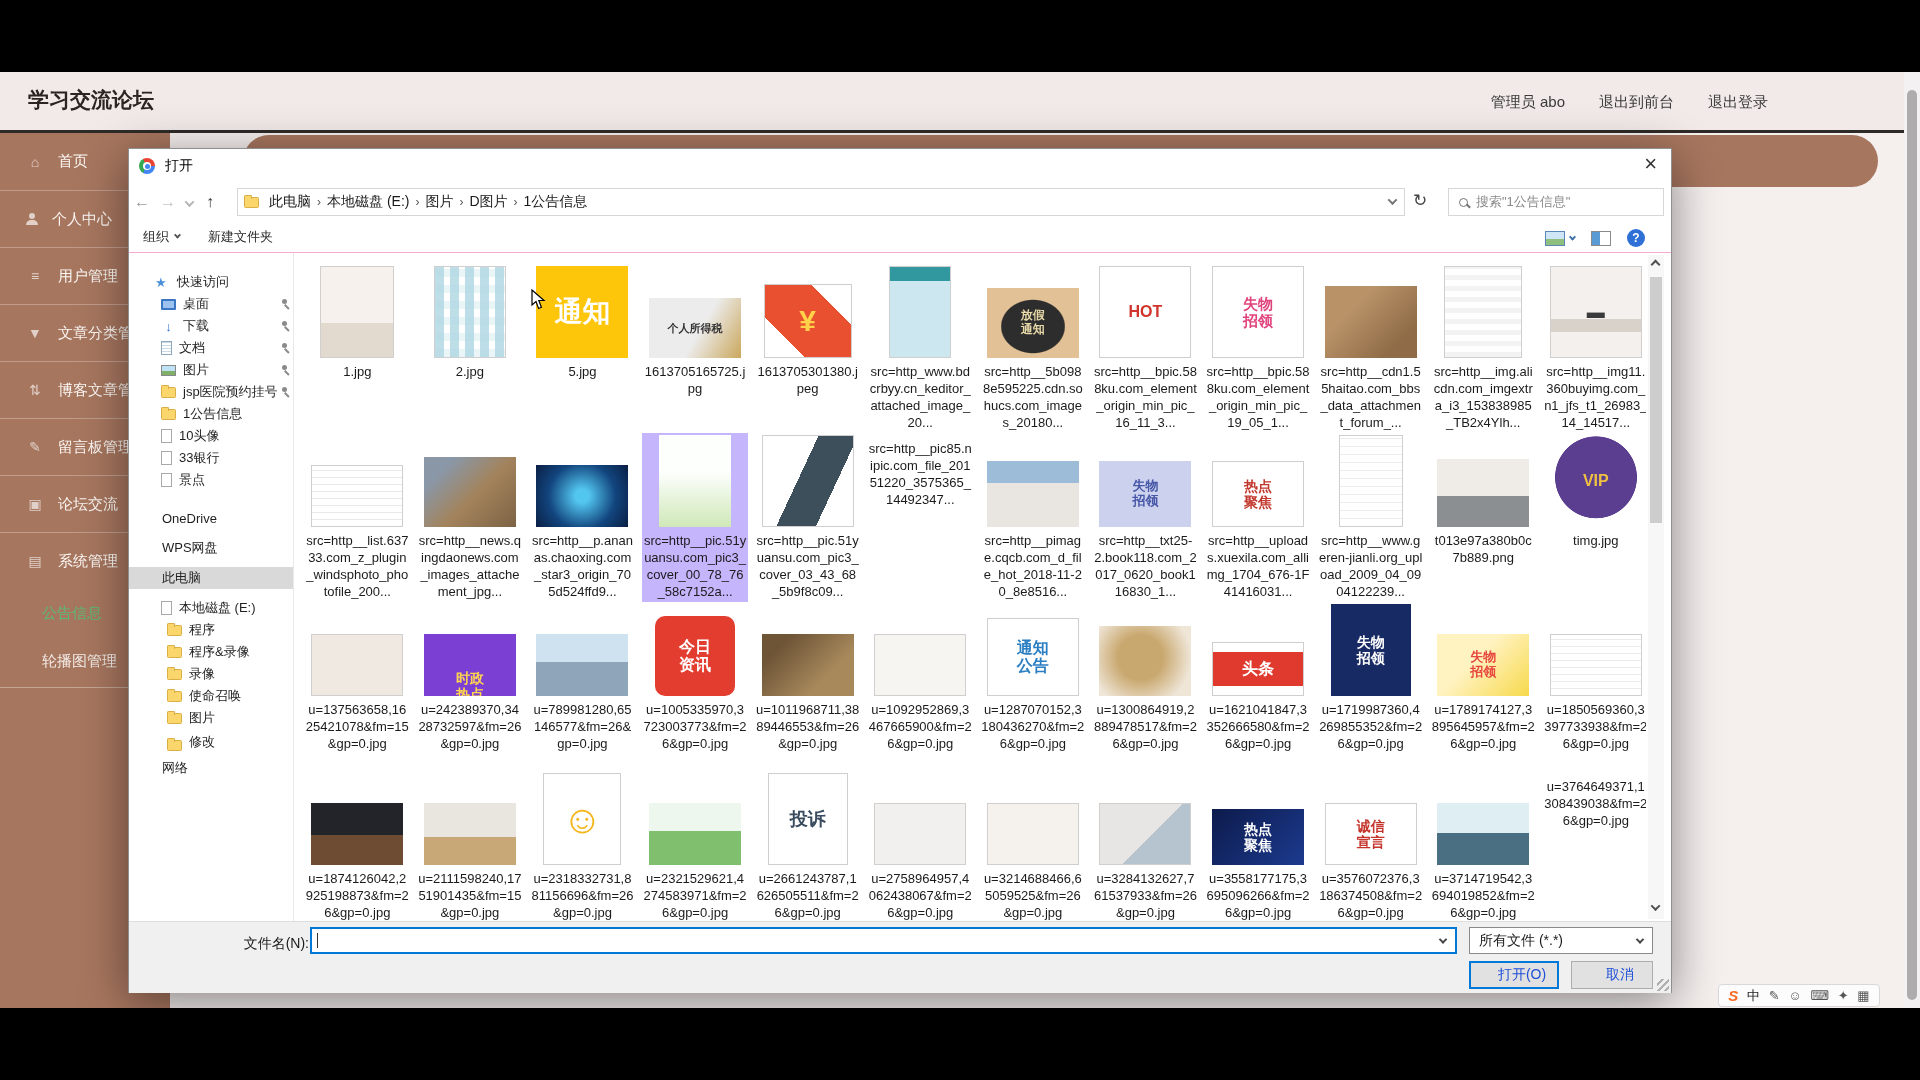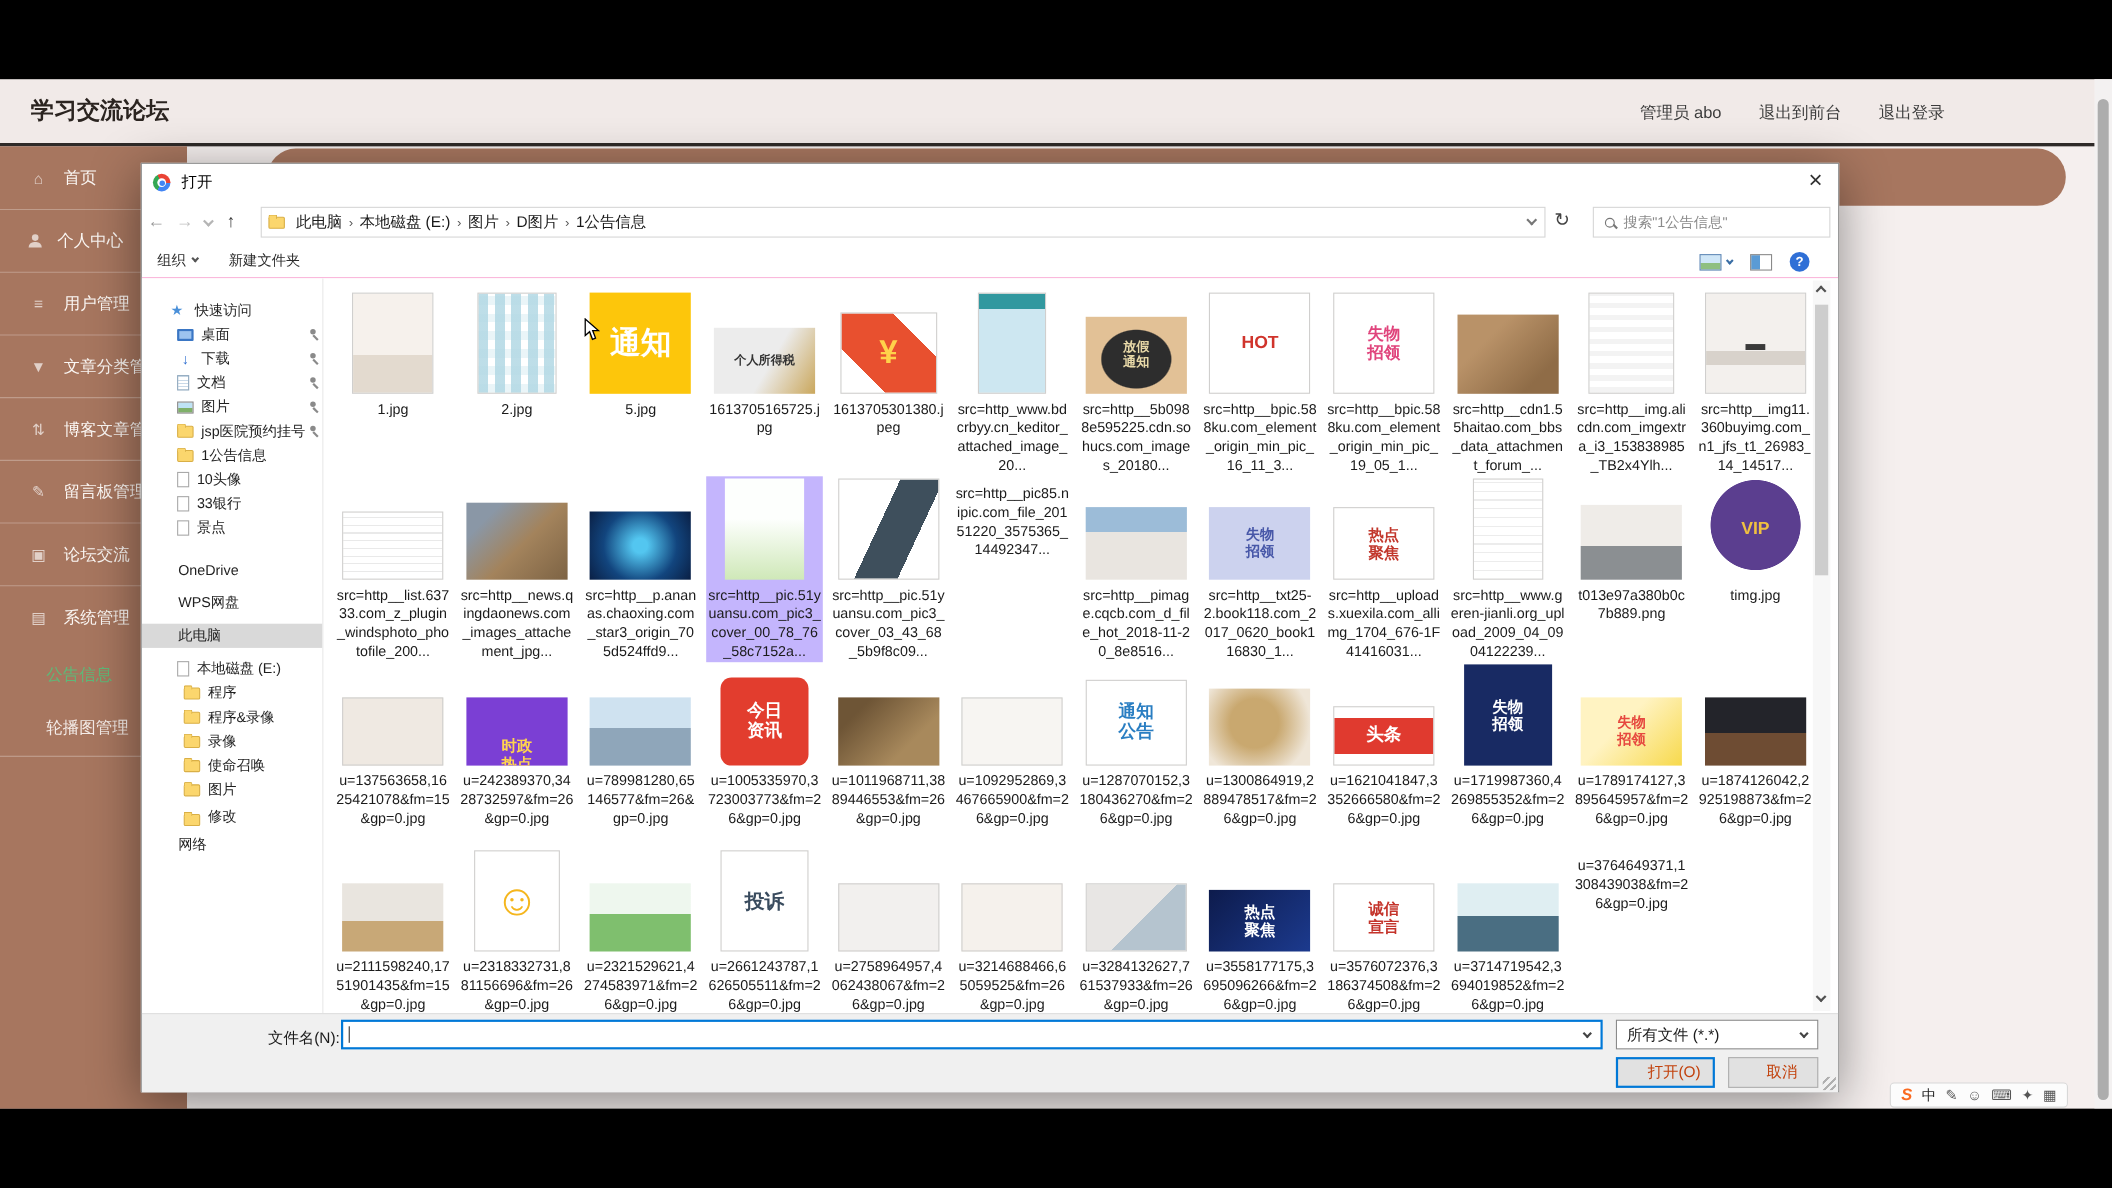--- a/index.html
+++ b/index.html
@@ -108,21 +108,21 @@
   .ls-arrow { position:absolute; left:4px; }
 
   #d-footer { position:absolute; left:0; top:772px; width:100%; height:72px; background:#f0f0f0; border-top:1px solid #dedede; }
   #fn-label { position:absolute; left:40px; top:13px; width:140px; text-align:right; font-size:14px; color:#1a1a1a; }
   #fn-input { position:absolute; left:181px; top:5px; width:1147px; height:27px; background:#fff; border:2px solid #0078d7; }
   #fn-caret { position:absolute; left:5px; top:4px; width:1px; height:15px; background:#333; }
   #fn-combo { position:absolute; right:0; top:0; width:24px; height:100%; display:flex; align-items:center; justify-content:center; }
   #ft-select { position:absolute; left:1340px; top:5px; width:184px; height:27px; background:#fff; border:1px solid #8a8a8a;
     font-size:14px; color:#1a1a1a; display:flex; align-items:center; padding-left:9px; cursor:pointer; }
   #ft-chev { position:absolute; right:9px; top:10px; }
-  .d-btn { position:absolute; top:39px; height:28px; font-size:14px; color:#c2410c; background:#e1e1e1;
+  .d-btn { position:absolute; top:39px; height:28px; font-size:14px; color:#1d4ed8; background:#e1e1e1;
     display:flex; align-items:center; justify-content:center; cursor:pointer;padding-left:16px; }
   #btn-open { left:1340px; width:90px; border:2px solid #0078d7; }
   #btn-cancel { left:1442px; width:82px; border:1px solid #adadad; }
   #grip { position:absolute; right:2px; bottom:2px; width:12px; height:12px;
     background:repeating-linear-gradient(135deg,transparent 0 3px,#b0b0b0 3px 5px); }
 
   
   #cursor { left:531px; top:289px; z-index:50; }
   #ime-bar { left:1718px; top:984px; width:162px; height:23px; background:#fcfcfc; border:1px solid #d8d8d8; border-radius:4px;
     display:flex; align-items:center; justify-content:space-around; padding:0 5px; z-index:40; }
@@ -643,20 +643,28 @@
                 <div class="thumb" style="width: 92px; height: 62px; background: linear-gradient(135deg, rgb(255, 243, 194) 40%, rgb(247, 217, 76) 100%);">
                   <span style="color: rgb(230, 72, 63); font-size: 13px; width: 2.3em;">失物招领</span>
                 </div>
               </div>
               <div class="flabel">u=1789174127,3895645957&amp;fm=26&amp;gp=0.jpg</div>
             </div>
           </div>
           <div class="cell">
             <div class="tile">
               <div class="ibox">
+                <div class="thumb" style="width: 92px; height: 62px; background: repeating-linear-gradient(0deg, rgb(255, 255, 255) 0px, rgb(255, 255, 255) 6px, rgb(235, 235, 235) 6px, rgb(235, 235, 235) 7px); border: 1px solid rgb(208, 207, 206);"></div>
+              </div>
+              <div class="flabel">u=1850569360,3397733938&amp;fm=26&amp;gp=0.jpg</div>
+            </div>
+          </div>
+          <div class="cell">
+            <div class="tile">
+              <div class="ibox">
                 <div class="thumb" style="width: 92px; height: 62px; background: linear-gradient(rgb(35, 36, 42) 52%, rgb(110, 76, 51) 52%);"></div>
               </div>
               <div class="flabel">u=1874126042,2925198873&amp;fm=26&amp;gp=0.jpg</div>
             </div>
           </div>
           <div class="cell">
             <div class="tile">
               <div class="ibox">
                 <div class="thumb" style="width: 92px; height: 62px; background: linear-gradient(rgb(233, 229, 223) 55%, rgb(200, 168, 119) 55%);"></div>
               </div>

